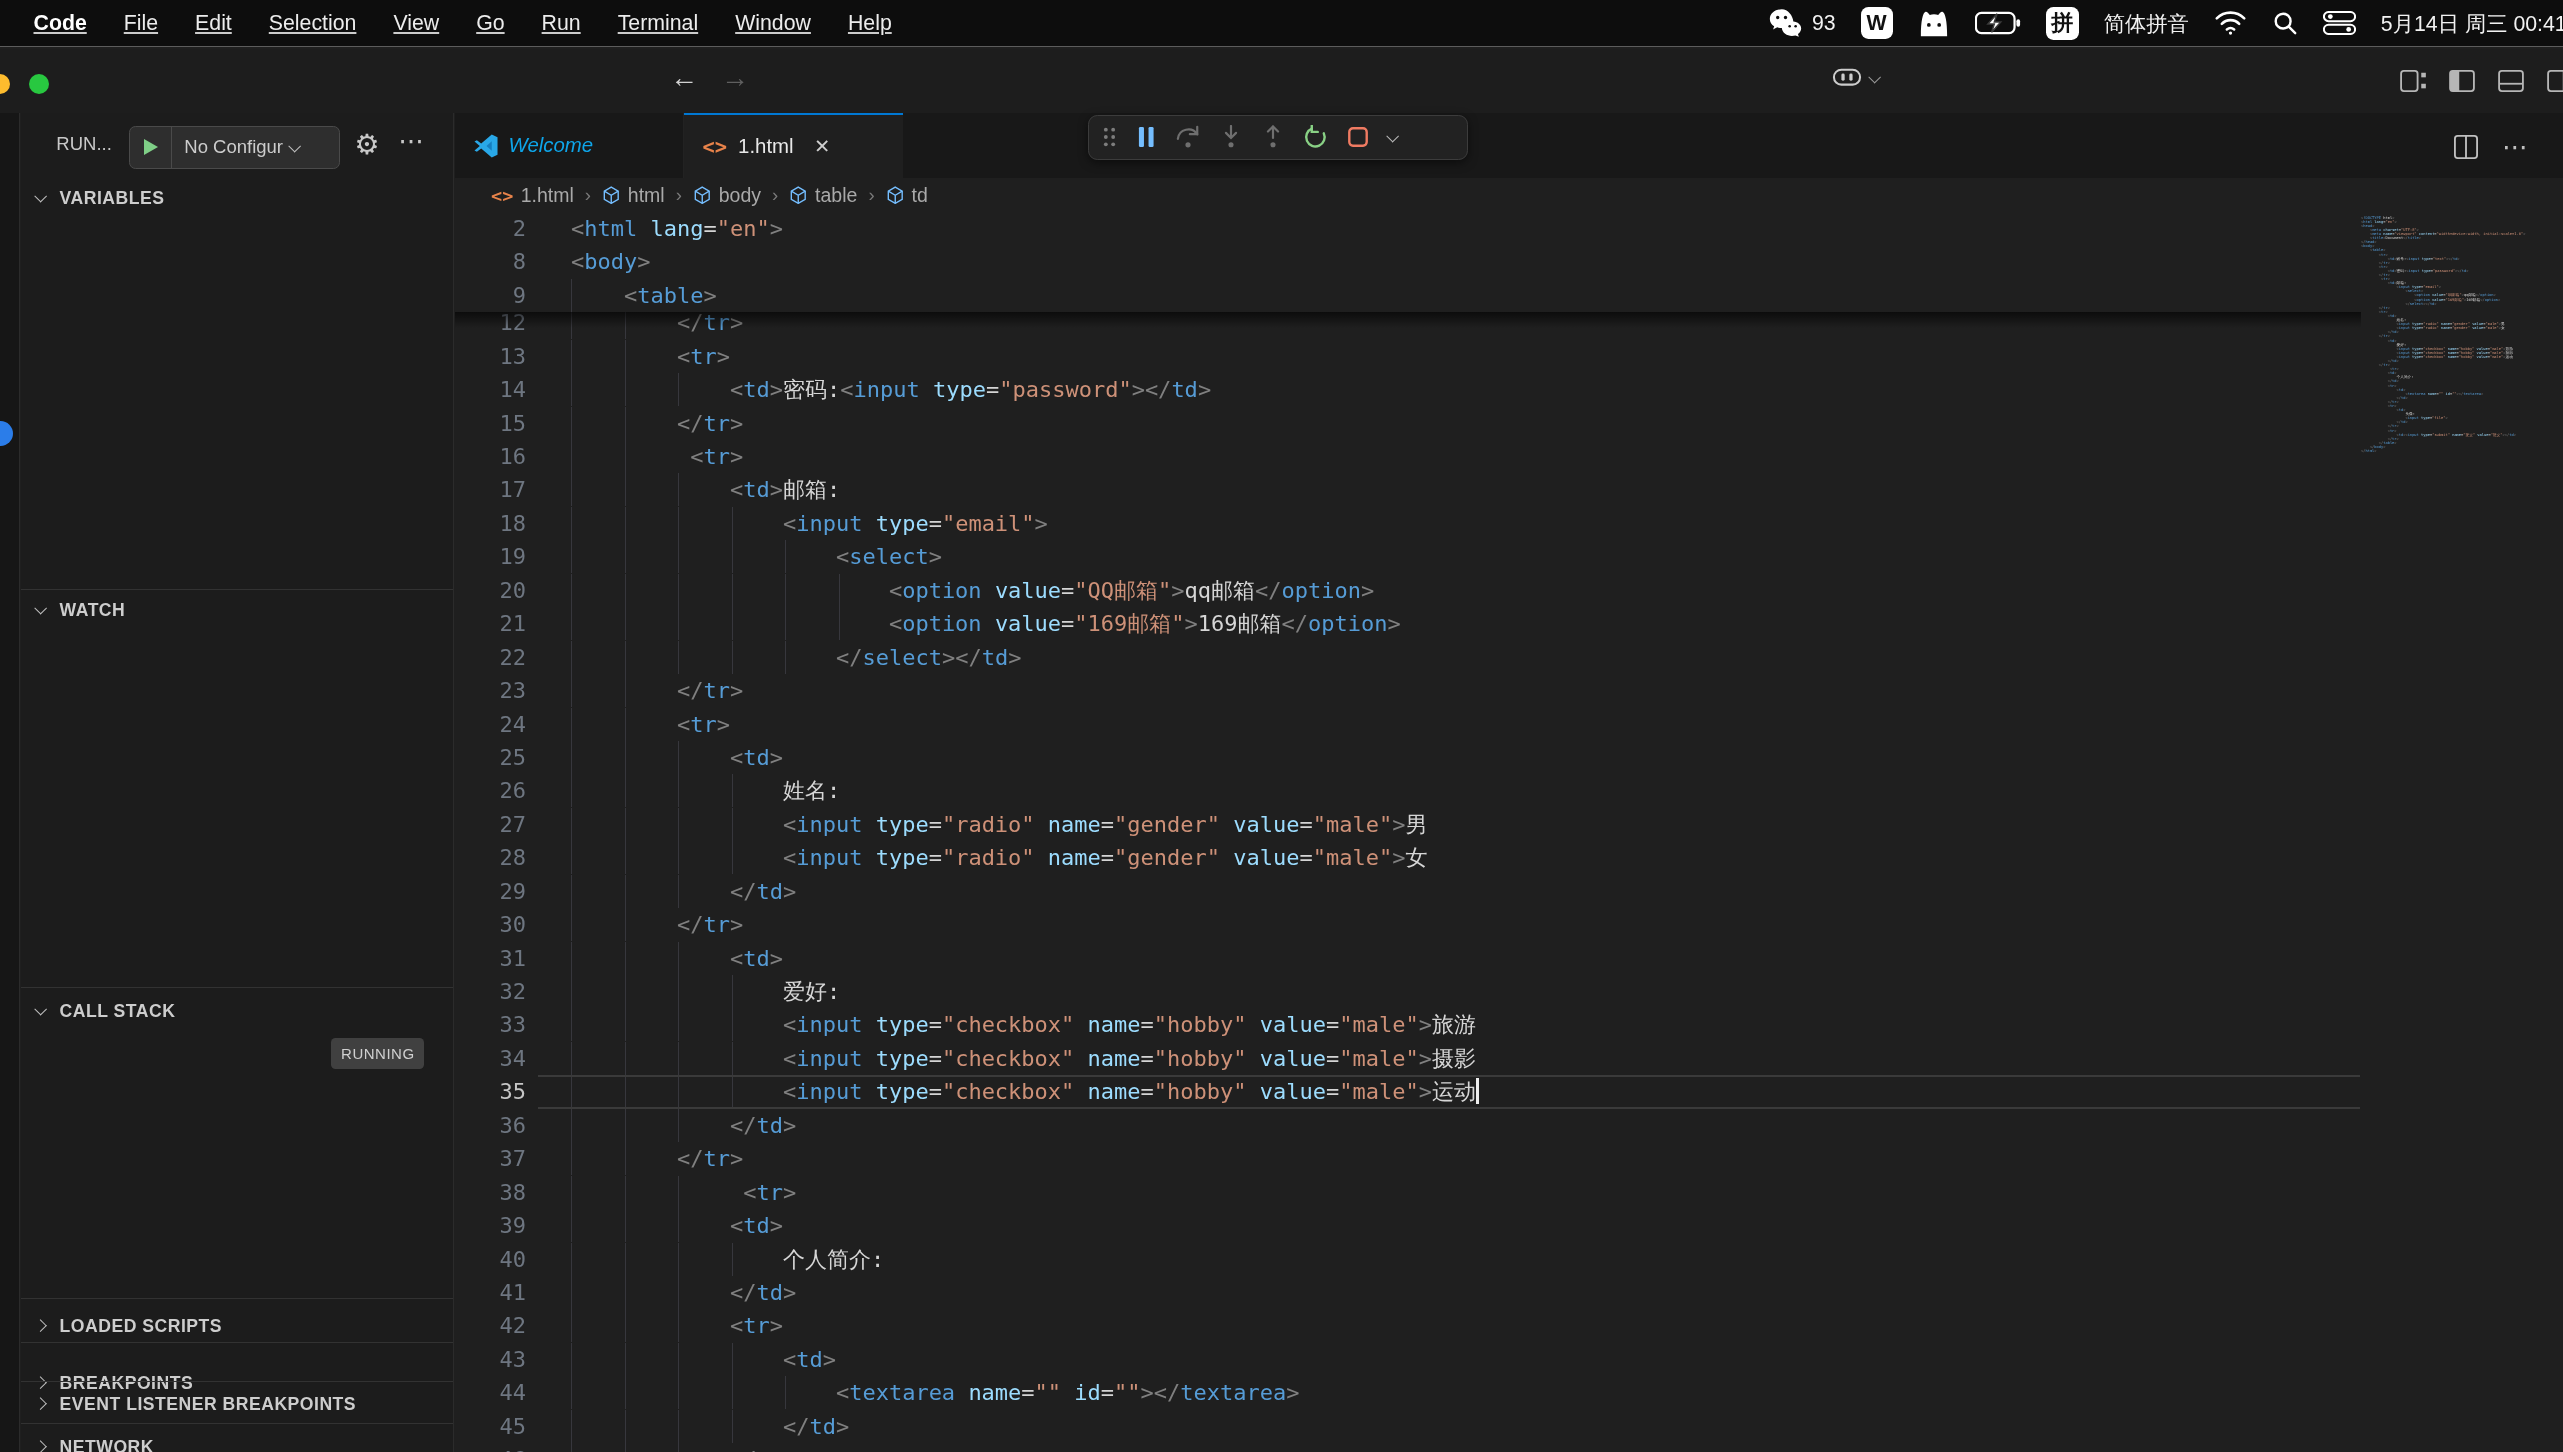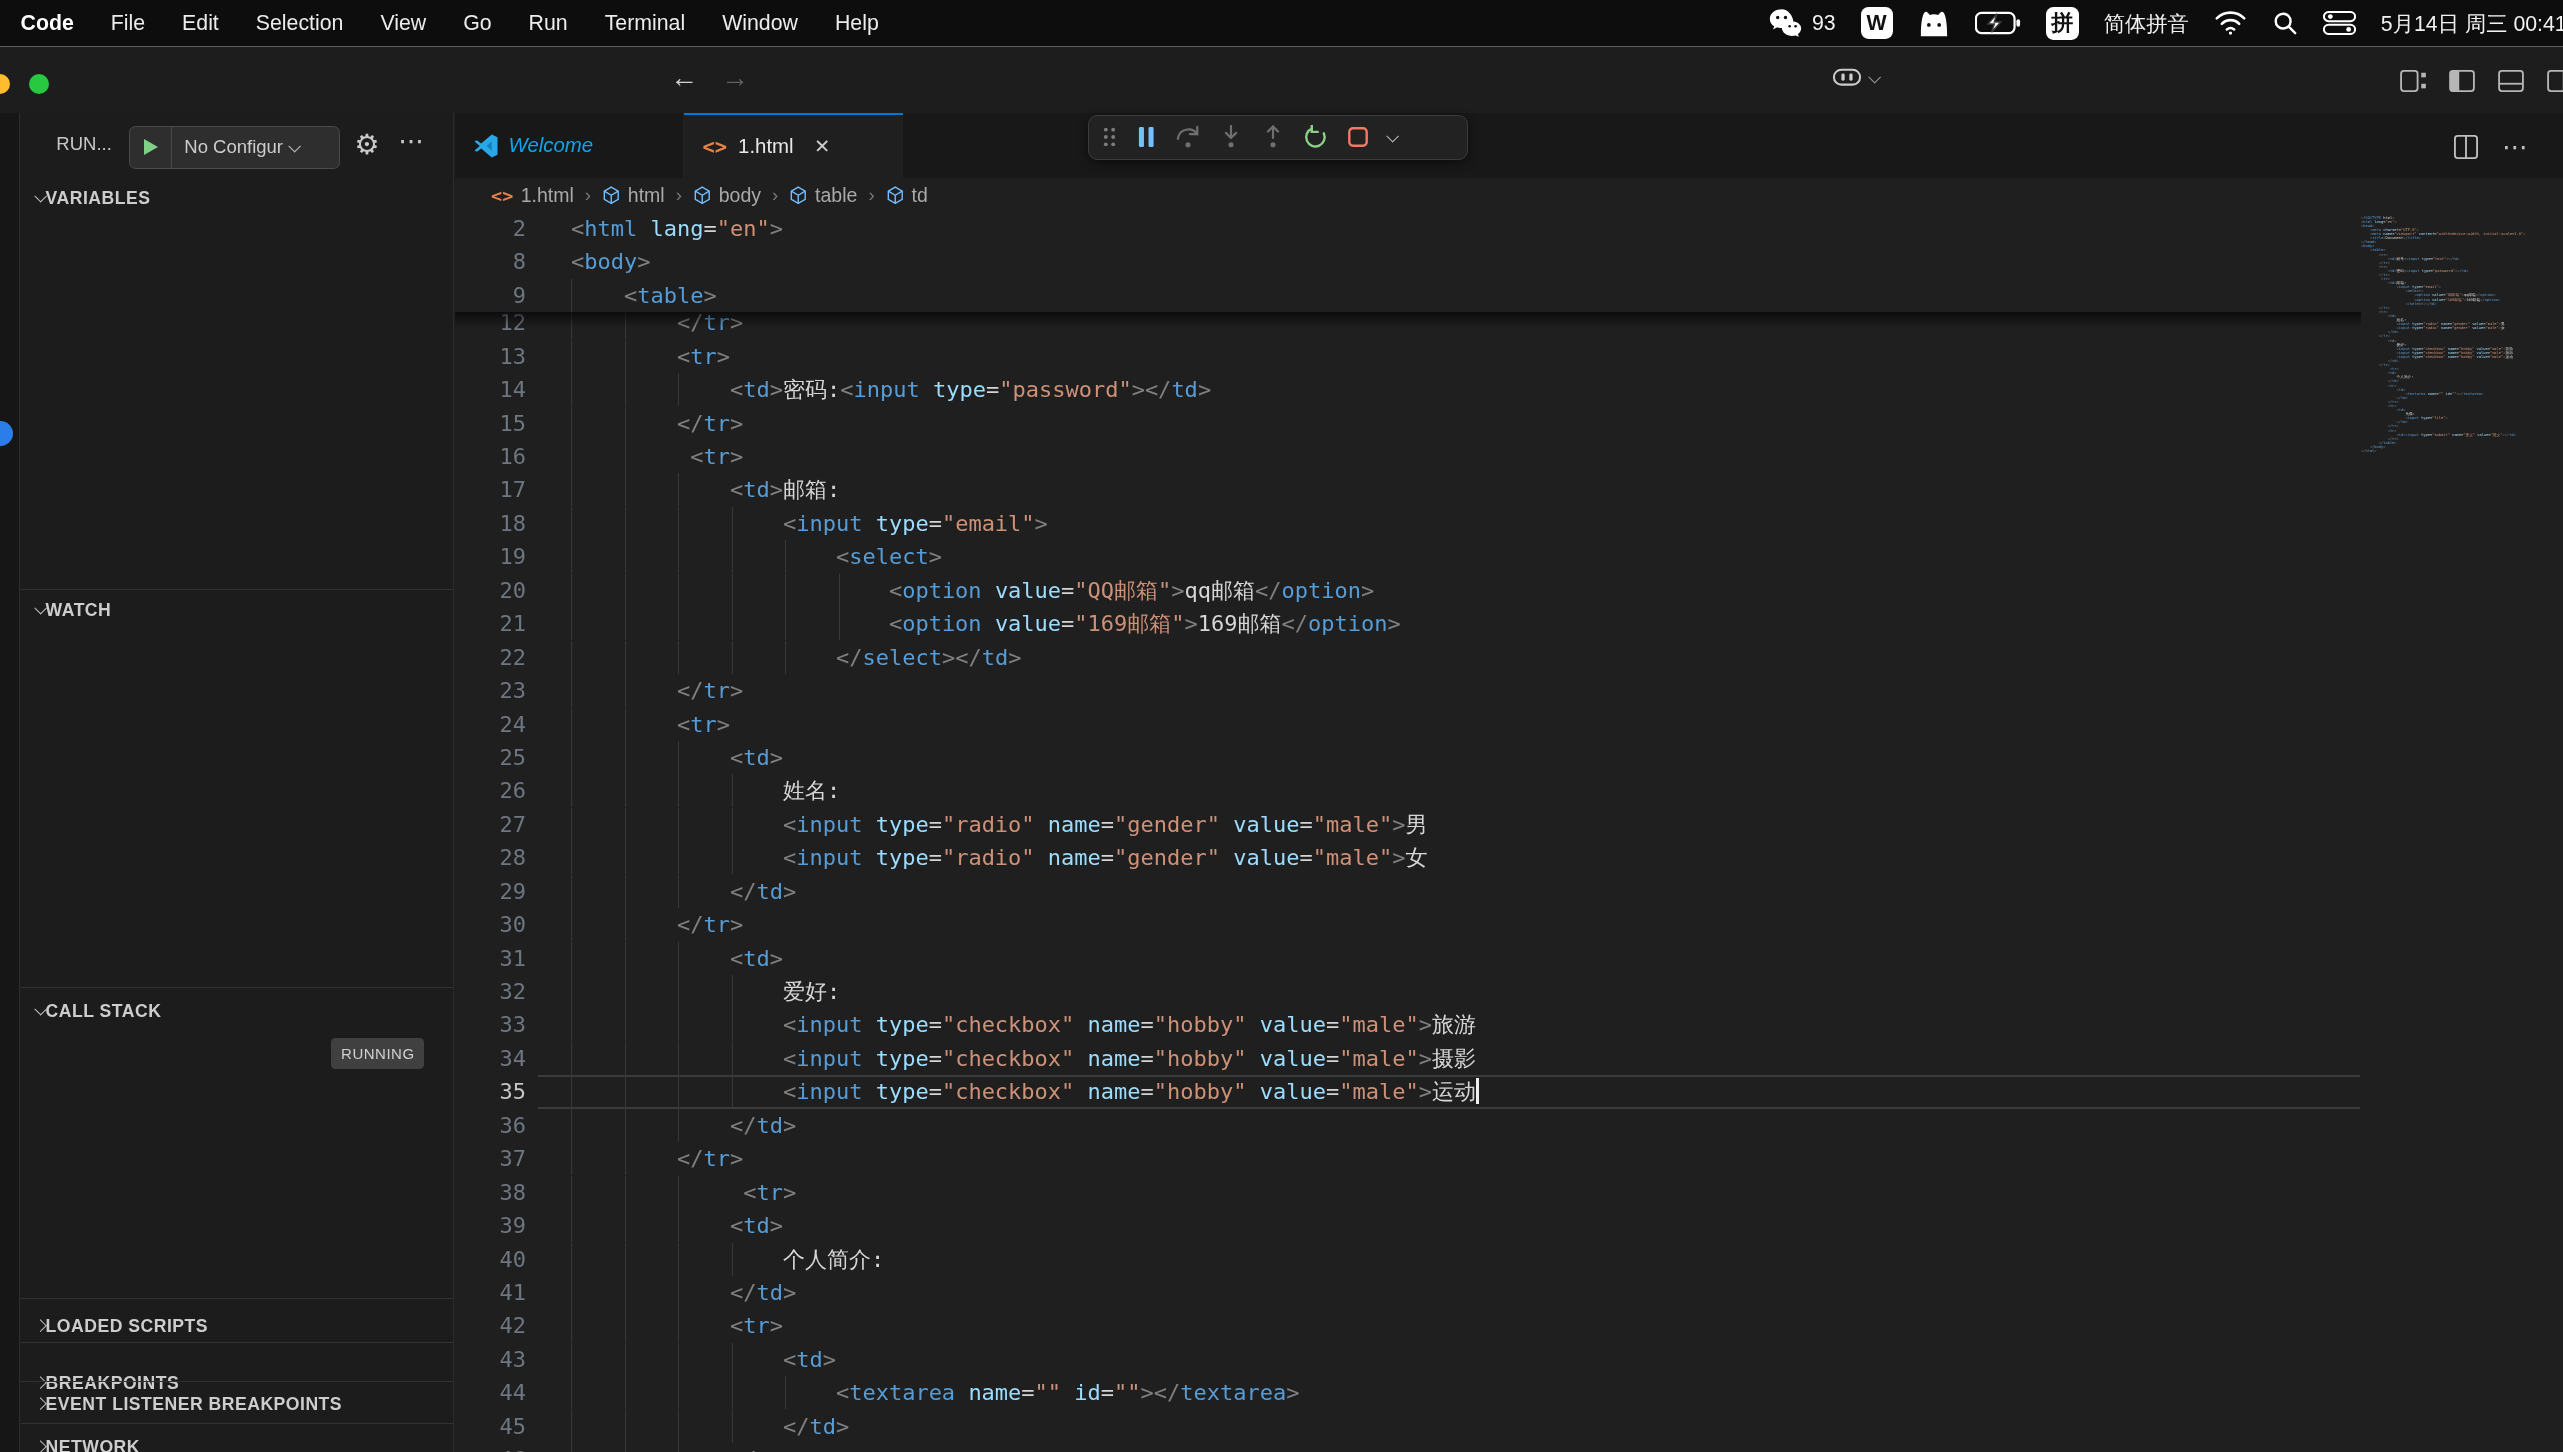--- a/index.html
+++ b/index.html
@@ -3,21 +3,21 @@
 <meta charset="utf-8">
 <style>
   html,body{margin:0;padding:0;}
   body{width:2563px;height:1452px;position:relative;overflow:hidden;background:#1f1f1f;
        font-family:"Liberation Sans",sans-serif;color:#cccccc;-webkit-font-smoothing:antialiased;}
   svg{display:block;}
 
   
   #menubar{position:absolute;left:0;top:0;width:2563px;height:47px;background:#0d0d0d;
            display:flex;align-items:center;border-bottom:1.9px solid #5c5c5c;box-sizing:border-box;}
-  #menu-left{display:flex;align-items:flex-start;padding-left:2px;}
+  #menu-left{display:flex;align-items:flex-start;padding-left:15px;text-decoration:underline;}
   .menu-item{font-size:21.3px;color:#ececec;padding:0 18.5px;white-space:nowrap;}
   .menu-item.app{font-weight:bold;color:#ffffff;}
   #menu-right{margin-left:auto;display:flex;align-items:center;gap:25px;padding-right:1.9px;}
   .st-text{font-size:21.3px;color:#f2f2f2;white-space:nowrap;}
   .white-box{background:#ffffff;border-radius:7.4px;display:flex;align-items:center;justify-content:center;
              color:#111;font-weight:bold;}
   #clock{margin-right:-5.6px;}
 
   
   #titlebar{position:absolute;left:0;top:49px;width:2563px;height:64px;background:#1d1d1d;}
@@ -32,21 +32,21 @@
 
   
   #workbench{position:absolute;left:0;top:113px;width:2563px;height:1339px;}
   #activitybar{position:absolute;left:0;top:0;width:20.4px;height:100%;background:#161616;border-right:0.9px solid #2b2b2b;box-sizing:border-box;}
   #activity-badge{position:absolute;left:-12px;top:308px;width:25px;height:25px;border-radius:50%;background:#2b7de9;}
 
   
   #sidebar{position:absolute;left:21.3px;top:0;width:433px;height:100%;background:#1c1c1c;
            border-right:0.9px solid #2b2b2b;box-sizing:border-box;overflow:hidden;}
   .divider{position:absolute;left:0;width:100%;height:0.9px;background:#323232;}
-  .sec-header{position:absolute;left:0;width:100%;height:32px;display:flex;align-items:center;padding-left:15px;box-sizing:border-box;}
+  .sec-header{position:absolute;left:0;width:100%;height:32px;display:flex;align-items:center;gap:14px;padding-left:15px;box-sizing:border-box;}
   .sec-label{font-size:17.6px;font-weight:bold;letter-spacing:0.5px;color:#cdcdcd;white-space:nowrap;}
   .chev{display:inline-block;width:8.3px;height:8.3px;border-right:1.9px solid #c0c0c0;border-bottom:1.9px solid #c0c0c0;flex:none;}
   .chev.down{transform:rotate(45deg) translate(-0.9px,-0.9px);}
   .chev.right{transform:rotate(-45deg);}
   #run-row{position:absolute;left:0;top:7.4px;width:100%;height:52px;text-decoration:underline;}
   #run-title{position:absolute;left:35px;top:13px;font-size:18.5px;color:#c8c8c8;}
   #config-dropdown{position:absolute;left:108px;top:5.6px;width:211px;height:43px;background:#2e2e2e;
                    border:0.9px solid #4a4a4a;border-radius:6.5px;display:flex;align-items:center;box-sizing:border-box;}
   #play-seg{width:41px;height:100%;display:flex;align-items:center;justify-content:center;border-right:0.9px solid #4a4a4a;}
   #play-tri{width:0;height:0;border-left:14px solid #7fcf87;border-top:8.3px solid transparent;border-bottom:8.3px solid transparent;}

